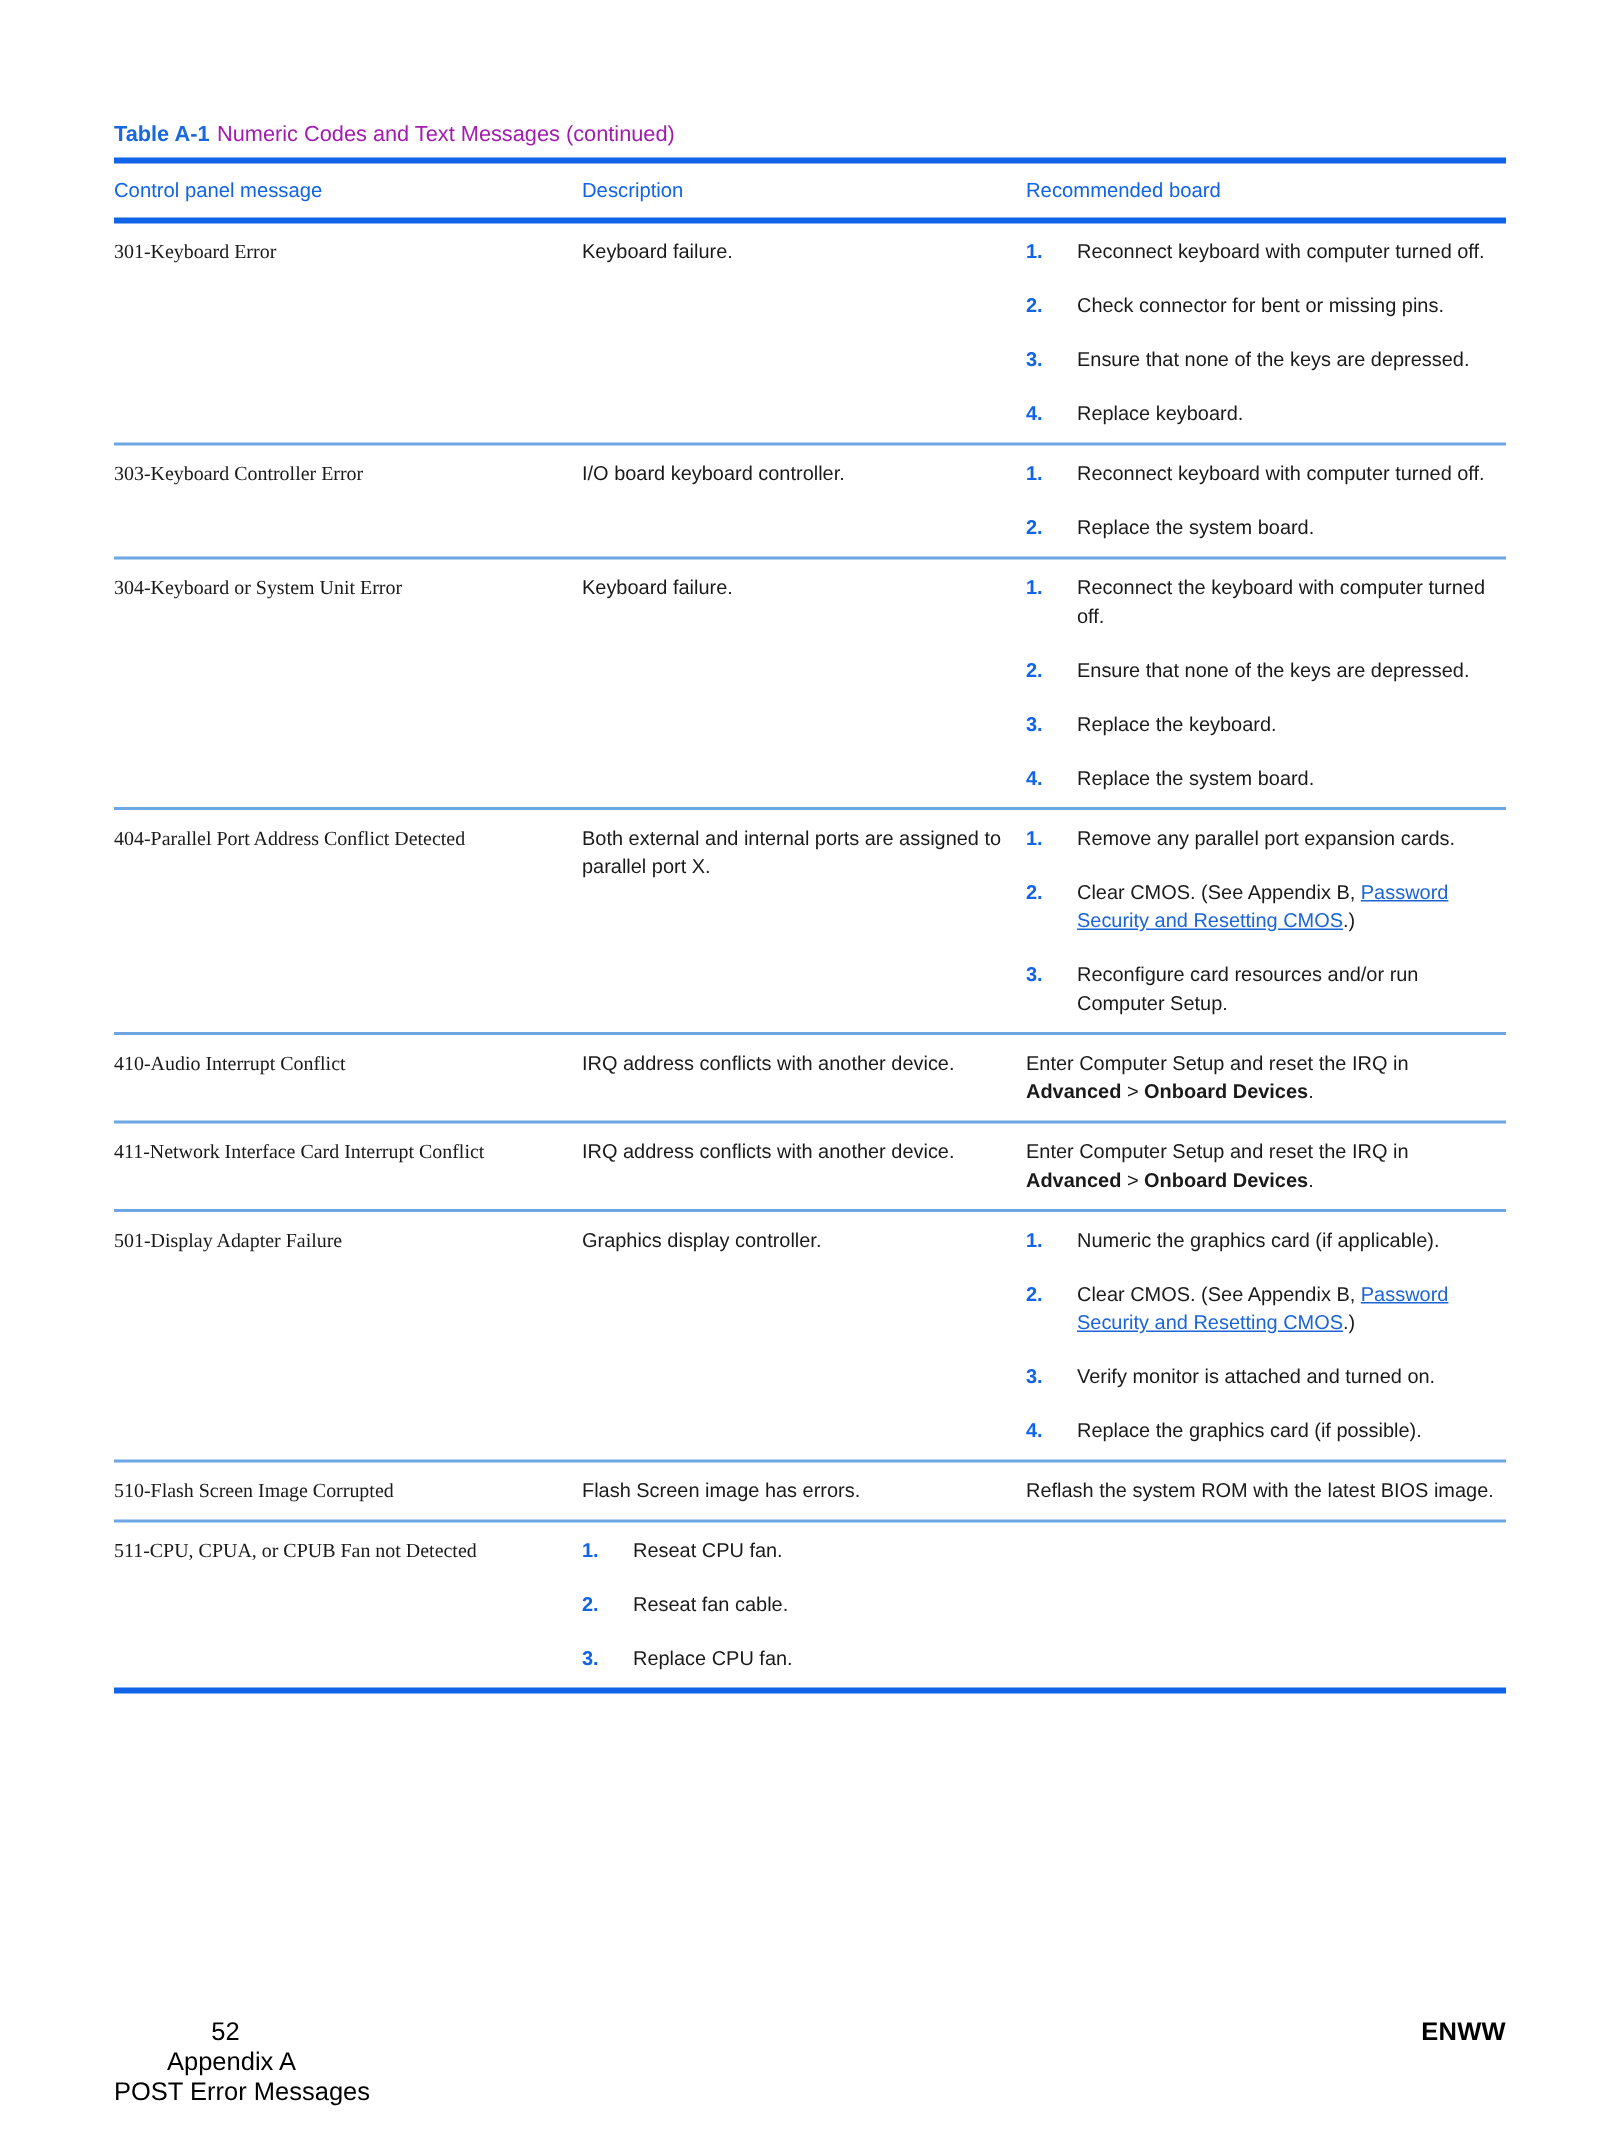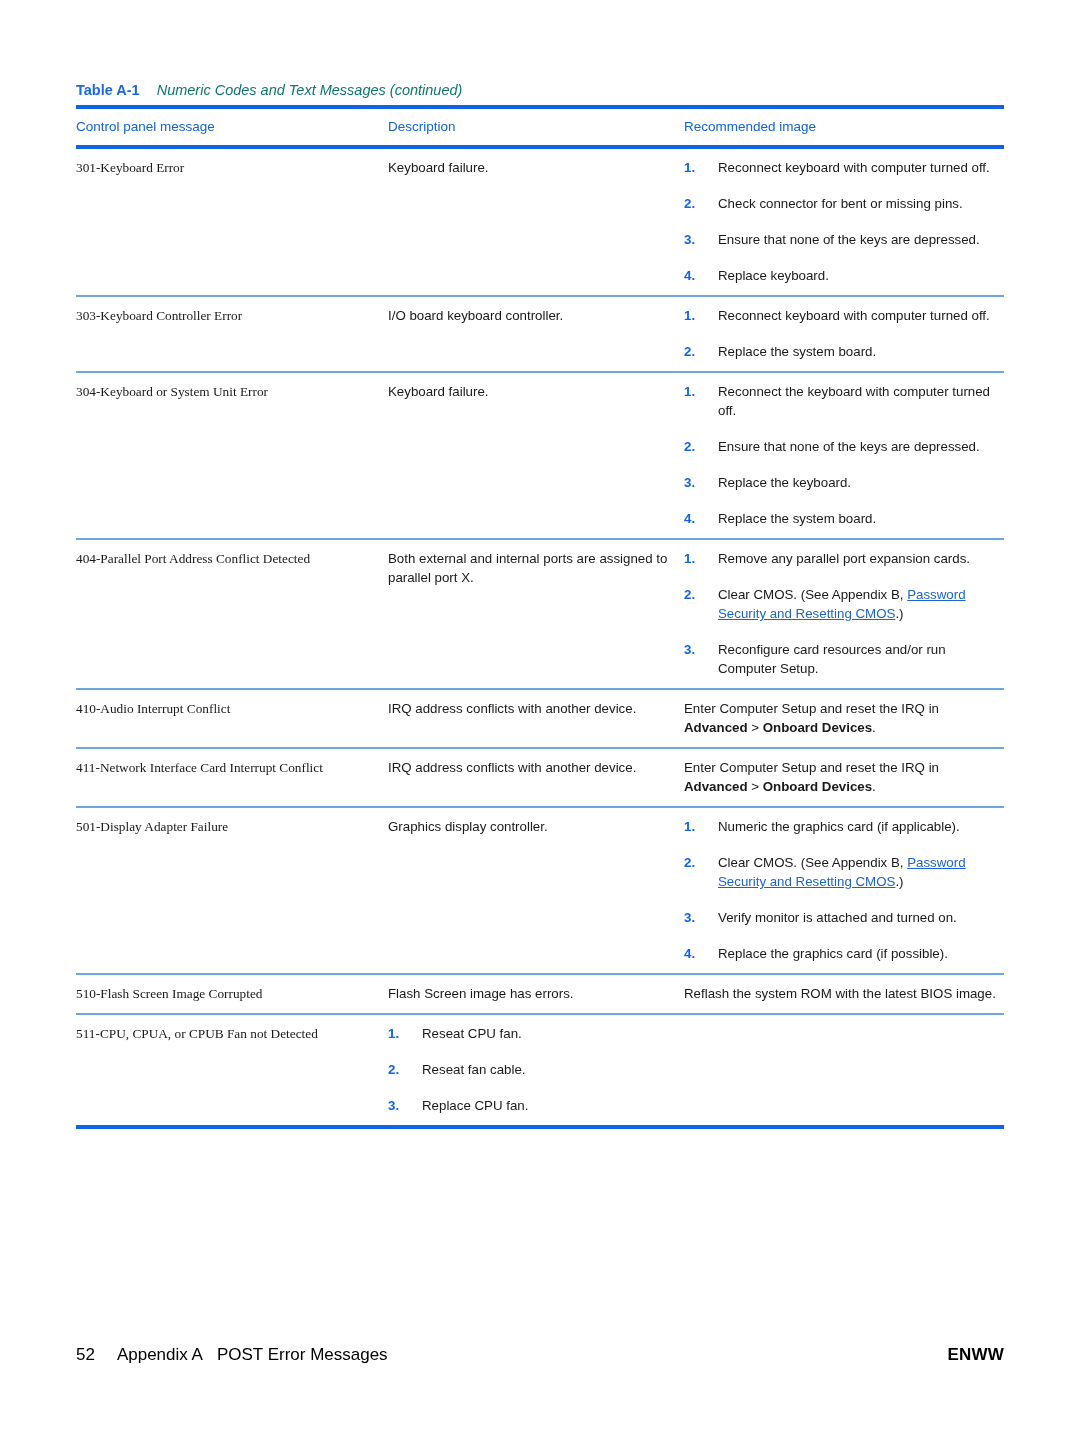--- a/index.html
+++ b/index.html
@@ -31,26 +31,25 @@
   .table-caption {
     font-size: 14.5px;
     line-height: 20px;
     color: #000;
     padding-bottom: 5px;
     white-space: nowrap;
   }
   .table-caption .tbl-label {
     color: #1A67DE;
     font-weight: bold;
-    margin-right: 17px;
+    margin-right: 5px;
   }
   .table-caption .tbl-title {
-    color: #0f766e;
+    color: #a21caf;
     font-weight: normal;
-    font-style: italic;
   }
 
   
   .rule-thick {
     height: 4px;
     background: #1163E8;
     width: 100%;
   }
   .rule-thin {
     height: 2px;
@@ -125,21 +124,22 @@
     left: 76px;
     top: 1345px;
     width: 928px;
     display: flex;
     align-items: baseline;
     justify-content: space-between;
     font-size: 17px;
   }
   .footer .left {
     display: flex;
-    align-items: flex-end;
+    align-items: center;
+    flex-direction: column;
   }
   .footer .pgnum { margin-right: 22px; }
   .footer .apx { margin-right: 14px; }
   .footer .right { font-weight: bold; font-size: 17px; letter-spacing: 0.2px; }
 </style>
 </head>
 <body>
 
 <div class="page">
 
@@ -147,21 +147,21 @@
 
     <div class="table-caption">
       <span class="tbl-label">Table A-1</span><span class="tbl-title">Numeric Codes and Text Messages (continued)</span>
     </div>
 
     <div class="rule-thick"></div>
 
     <div class="trow thead">
       <div class="col-a hcell">Control panel message</div>
       <div class="col-b hcell">Description</div>
-      <div class="col-c hcell">Recommended image</div>
+      <div class="col-c hcell">Recommended board</div>
     </div>
 
     <div class="rule-thick"></div>
 
     <div id="tbody">
         <div class="trow tbody-row">
           <div class="col-a cell msg">301-Keyboard Error</div>
           <div class="col-b cell">Keyboard failure.</div>
           <div class="col-c cell">
             <ol class="actions">

